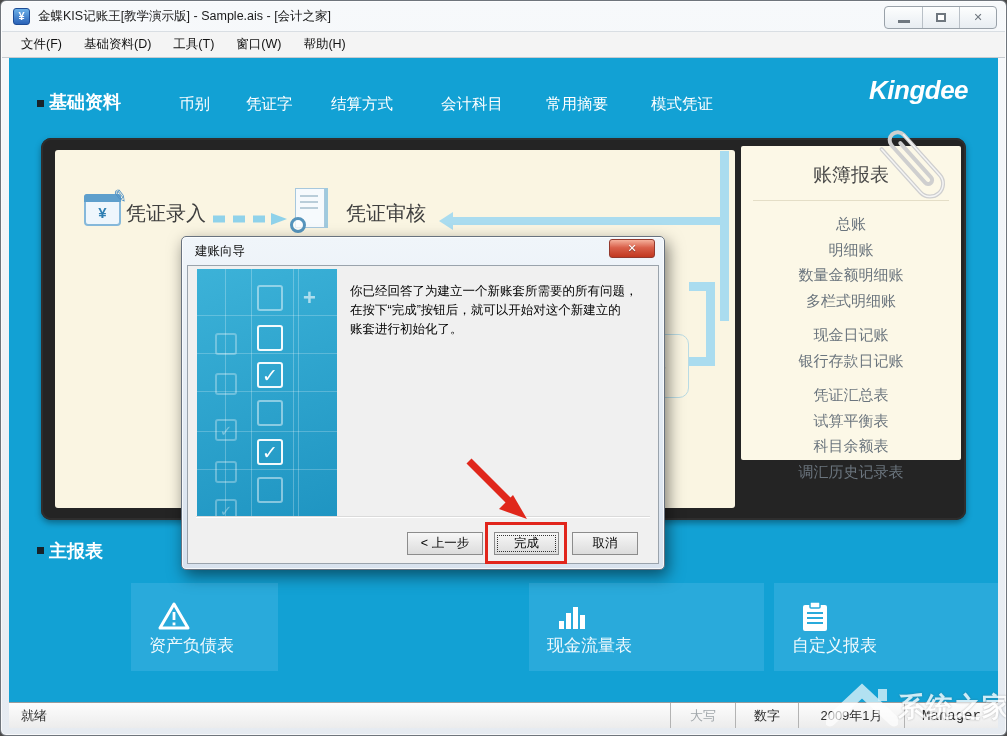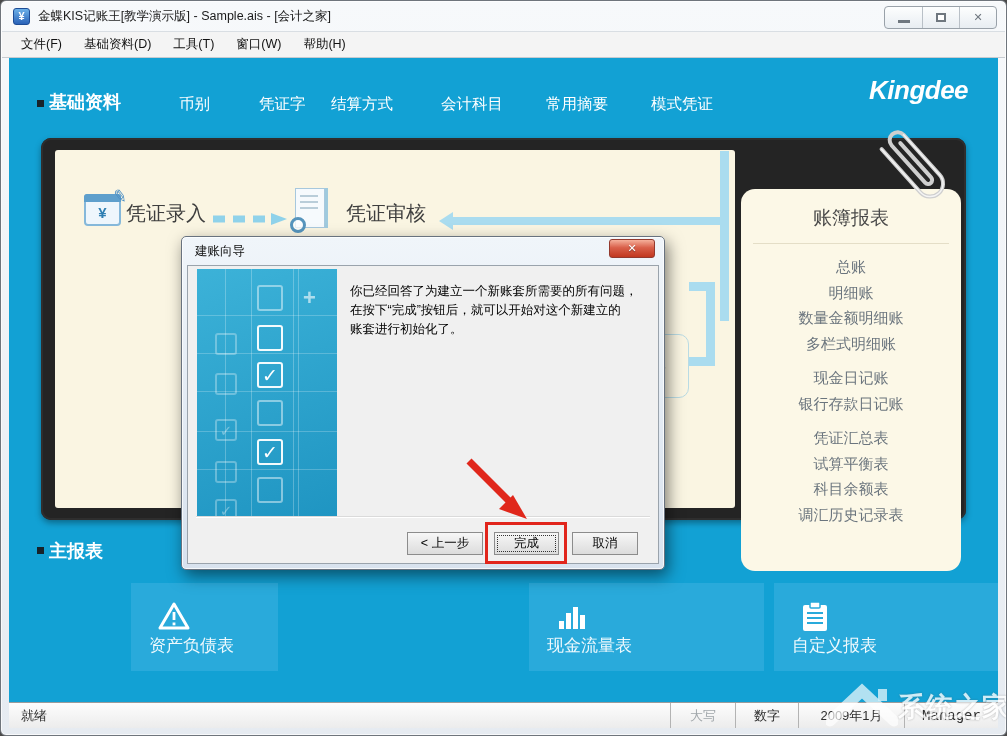--- a/index.html
+++ b/index.html
@@ -30,21 +30,21 @@
   
   .app{position:absolute;left:8px;right:8px;top:57px;bottom:33px;background:var(--accent);overflow:hidden;}
   .bullet{position:absolute;width:7px;height:7px;background:#17232a;}
   .nav-active{position:absolute;left:40px;top:32px;font-size:18px;font-weight:bold;color:#fff;}
   .nav-item{position:absolute;top:36px;font-size:15.5px;color:#fff;}
   .brand{position:absolute;left:860px;top:17px;font-size:26px;font-weight:900;font-style:italic;color:#fff;letter-spacing:-.5px;}
   
   .board{position:absolute;left:32px;top:80px;width:925px;height:382px;background:var(--board);border-radius:10px;
     box-shadow:0 3px 6px rgba(0,0,0,.35), inset 0 0 0 2px #2e2e2e;}
   .main-panel{position:absolute;left:14px;top:12px;width:680px;height:358px;background:var(--cream);border-radius:3px;overflow:hidden;}
-  .right-panel{position:absolute;left:700px;top:8px;width:220px;height:382px;background:var(--cream2);border-radius:14px;text-align:center;margin-top:43px;}
+  .right-panel{position:absolute;left:700px;top:8px;width:220px;height:314px;background:var(--cream2);border-radius:2px;text-align:center;}
   .rp-title{padding-top:16px;font-size:19px;color:#4a4a4a;}
   .rp-div{margin:12px 12px 10px;border-top:1px solid #e4dec7;}
   .rp-group{margin-bottom:9px;}
   .rp-item{font-size:15px;color:#6b757e;line-height:25.5px;}
   
   .flow-label{position:absolute;font-size:20px;color:#3e3e3e;font-weight:500;}
   .cal-icon{position:absolute;left:29px;top:44px;width:37px;height:32px;background:#eef6fc;border:2px solid #85b8da;border-radius:4px;}
   .cal-top{position:absolute;left:-2px;top:-2px;right:-2px;height:8px;background:#5e9fcc;border-radius:3px 3px 0 0;}
   .cal-yen{position:absolute;left:0;right:0;top:8px;text-align:center;font-size:15px;font-weight:bold;color:#2f7fb2;}
   .cal-pen{position:absolute;right:-8px;top:-10px;font-size:17px;color:#4c8fc4;transform:rotate(8deg);}
@@ -134,21 +134,21 @@
     <span class="menuitem">工具(T)</span>
     <span class="menuitem">窗口(W)</span>
     <span class="menuitem">帮助(H)</span>
   </div>
 
   <div class="app">
 
     <span class="bullet" style="left:28px;top:42px;"></span>
     <span class="nav-active">基础资料</span>
     <span class="nav-item" style="left:162px;margin-left:8px;">币别</span>
-    <span class="nav-item" style="left:250px;">凭证字</span>
+    <span class="nav-item" style="left:237px;">凭证字</span>
     <span class="nav-item" style="left:322px;">结算方式</span>
     <span class="nav-item" style="left:432px;">会计科目</span>
     <span class="nav-item" style="left:537px;">常用摘要</span>
     <span class="nav-item" style="left:642px;">模式凭证</span>
     <span class="brand">Kingdee</span>
 
     <div class="board">
 
       <div class="main-panel">
         <div class="cal-icon">

